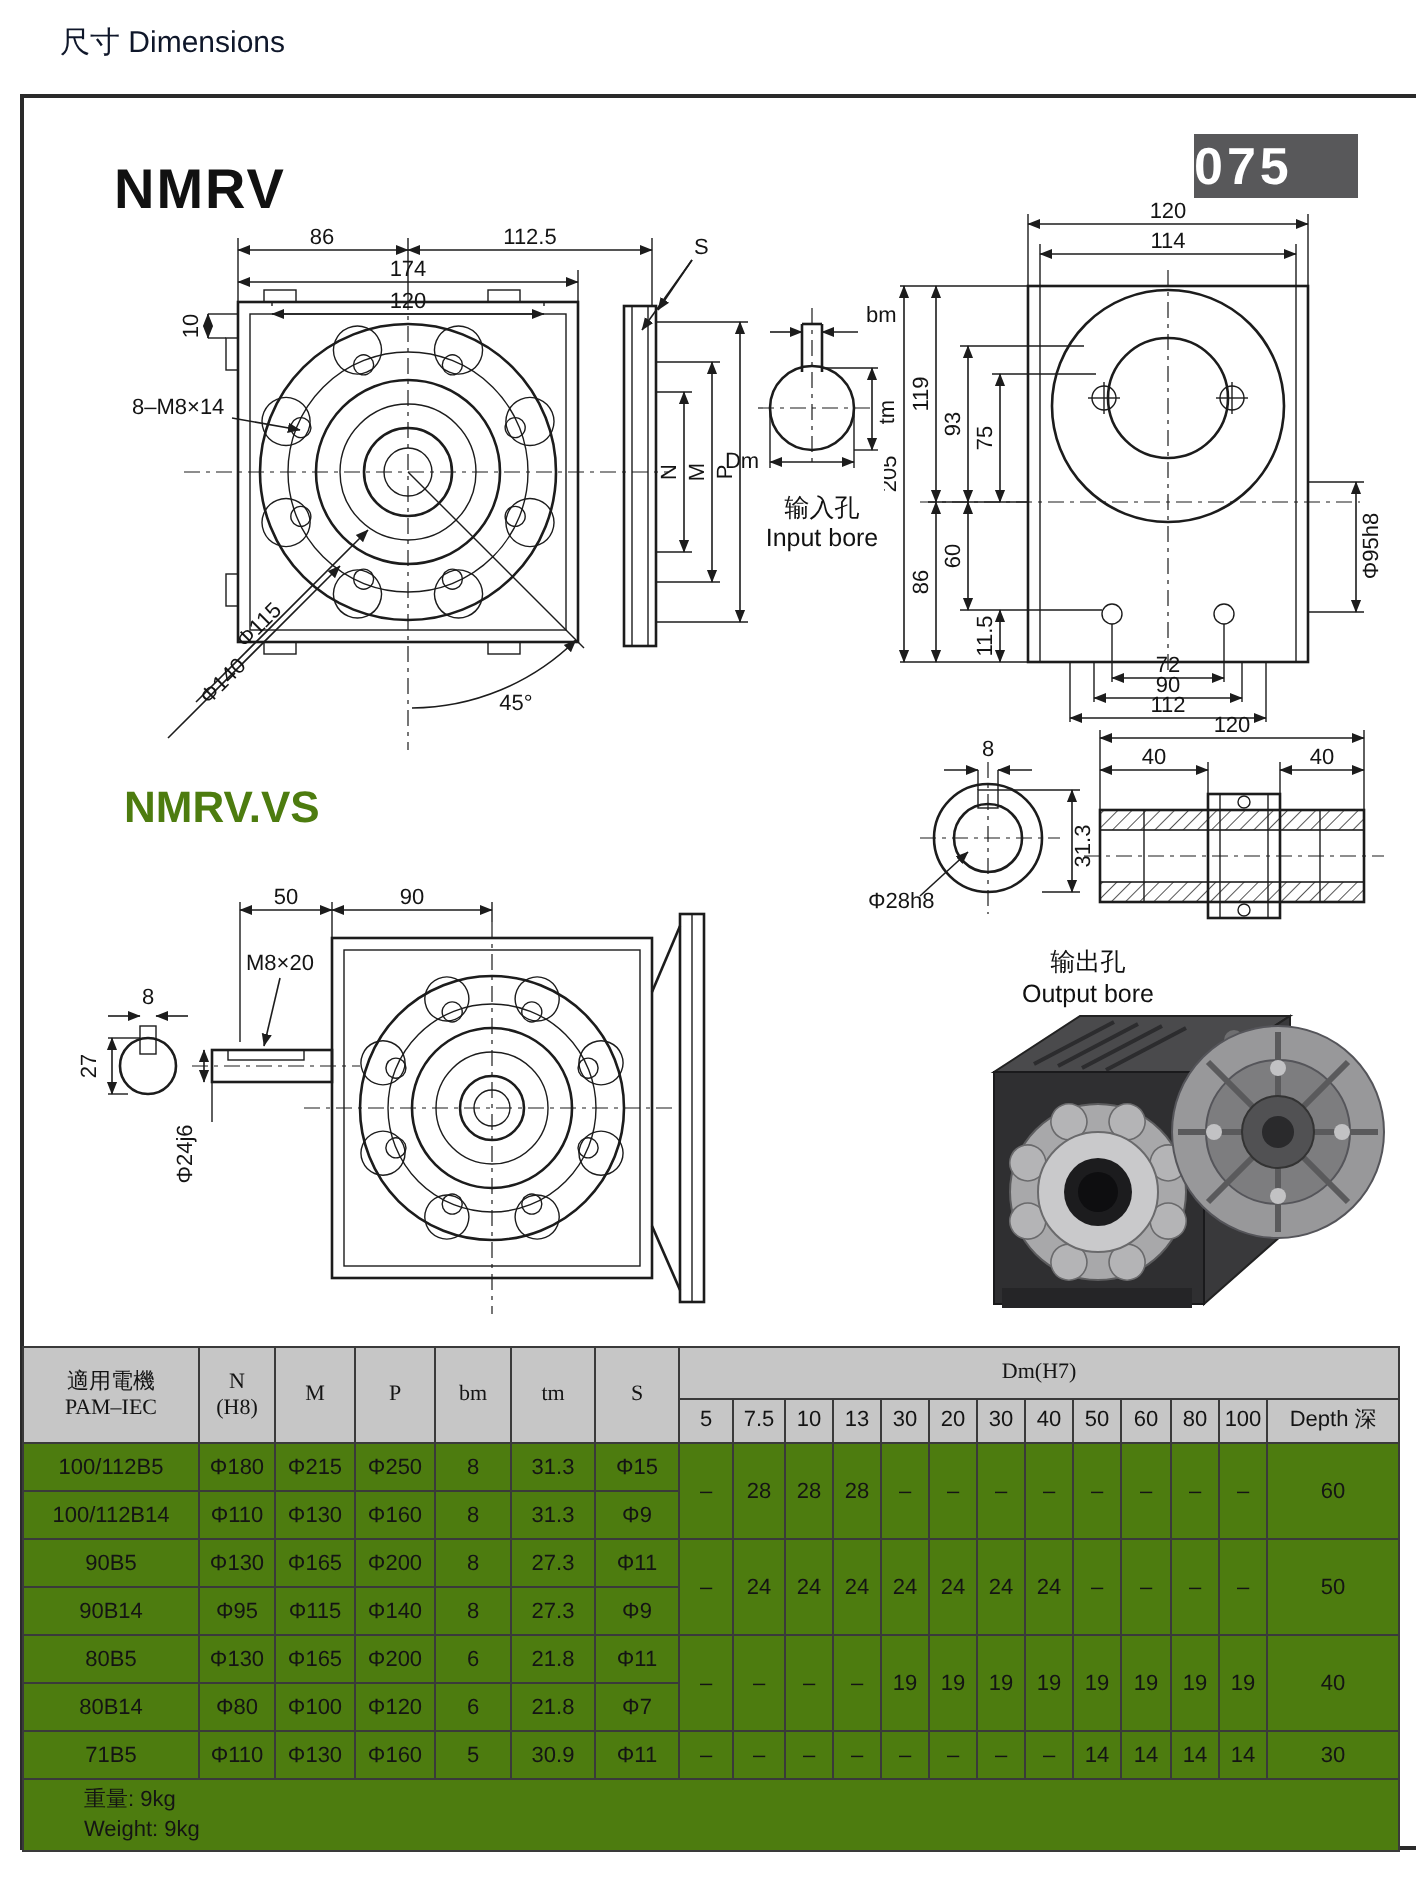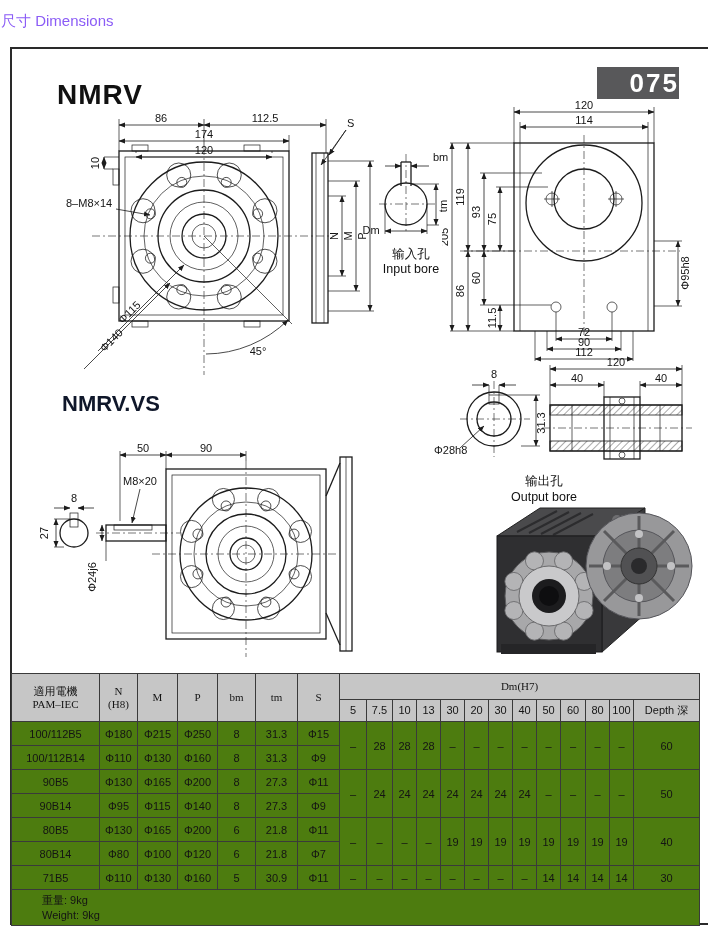--- a/index.html
+++ b/index.html
@@ -1,25 +1,25 @@
 <!DOCTYPE html>
 <html><head>
 <meta charset="utf-8">
 <style>
   html,body{margin:0;padding:0;}
   body{
     width:708px;height:941px;background:#ffffff;position:relative;
     font-family:"Liberation Sans",sans-serif;color:#141414;overflow:hidden;
   }
-  .page-header{position:absolute;left:1px;top:12px;font-size:15px;color:#8b5cf6;}
+  .page-header{position:absolute;left:30px;top:12px;font-size:15px;color:#0f172a;}
   .sheet{position:absolute;left:10px;top:47px;width:684px;height:874px;border:2px solid #2a2a2a;background:#fff;padding-left:23px;}
   .series-title{position:absolute;left:45px;top:30px;font-size:28px;font-weight:bold;letter-spacing:1px;color:#111;}
   .size-badge{position:absolute;left:585px;top:18px;width:82px;height:32px;background:#58585a;color:#fff;
-    font-size:26px;font-weight:bold;text-align:right;line-height:32px;letter-spacing:2px;}
-  .vs-title{position:absolute;left:50px;top:342px;font-size:22px;font-weight:bold;color:#0f172a;}
+    font-size:26px;font-weight:bold;text-align:left;line-height:32px;letter-spacing:2px;}
+  .vs-title{position:absolute;left:50px;top:342px;font-size:22px;font-weight:bold;color:#4d7c0f;}
   .abs{position:absolute;}
   svg text{font-family:"Liberation Sans",sans-serif;}
   .dt{font-size:11px;fill:#141414;text-anchor:middle;}
   .dts{font-size:11px;fill:#141414;text-anchor:start;}
   .lbl{font-size:12.5px;fill:#111;text-anchor:middle;}
   .ln{fill:none;stroke:#1c1c1c;stroke-width:1.3;}
   .tn{fill:none;stroke:#1c1c1c;stroke-width:0.7;}
   .dl{stroke:#1c1c1c;stroke-width:0.8;fill:none;}
   .cl{stroke:#1c1c1c;stroke-width:0.6;stroke-dasharray:8 3 2 3;fill:none;}
   

